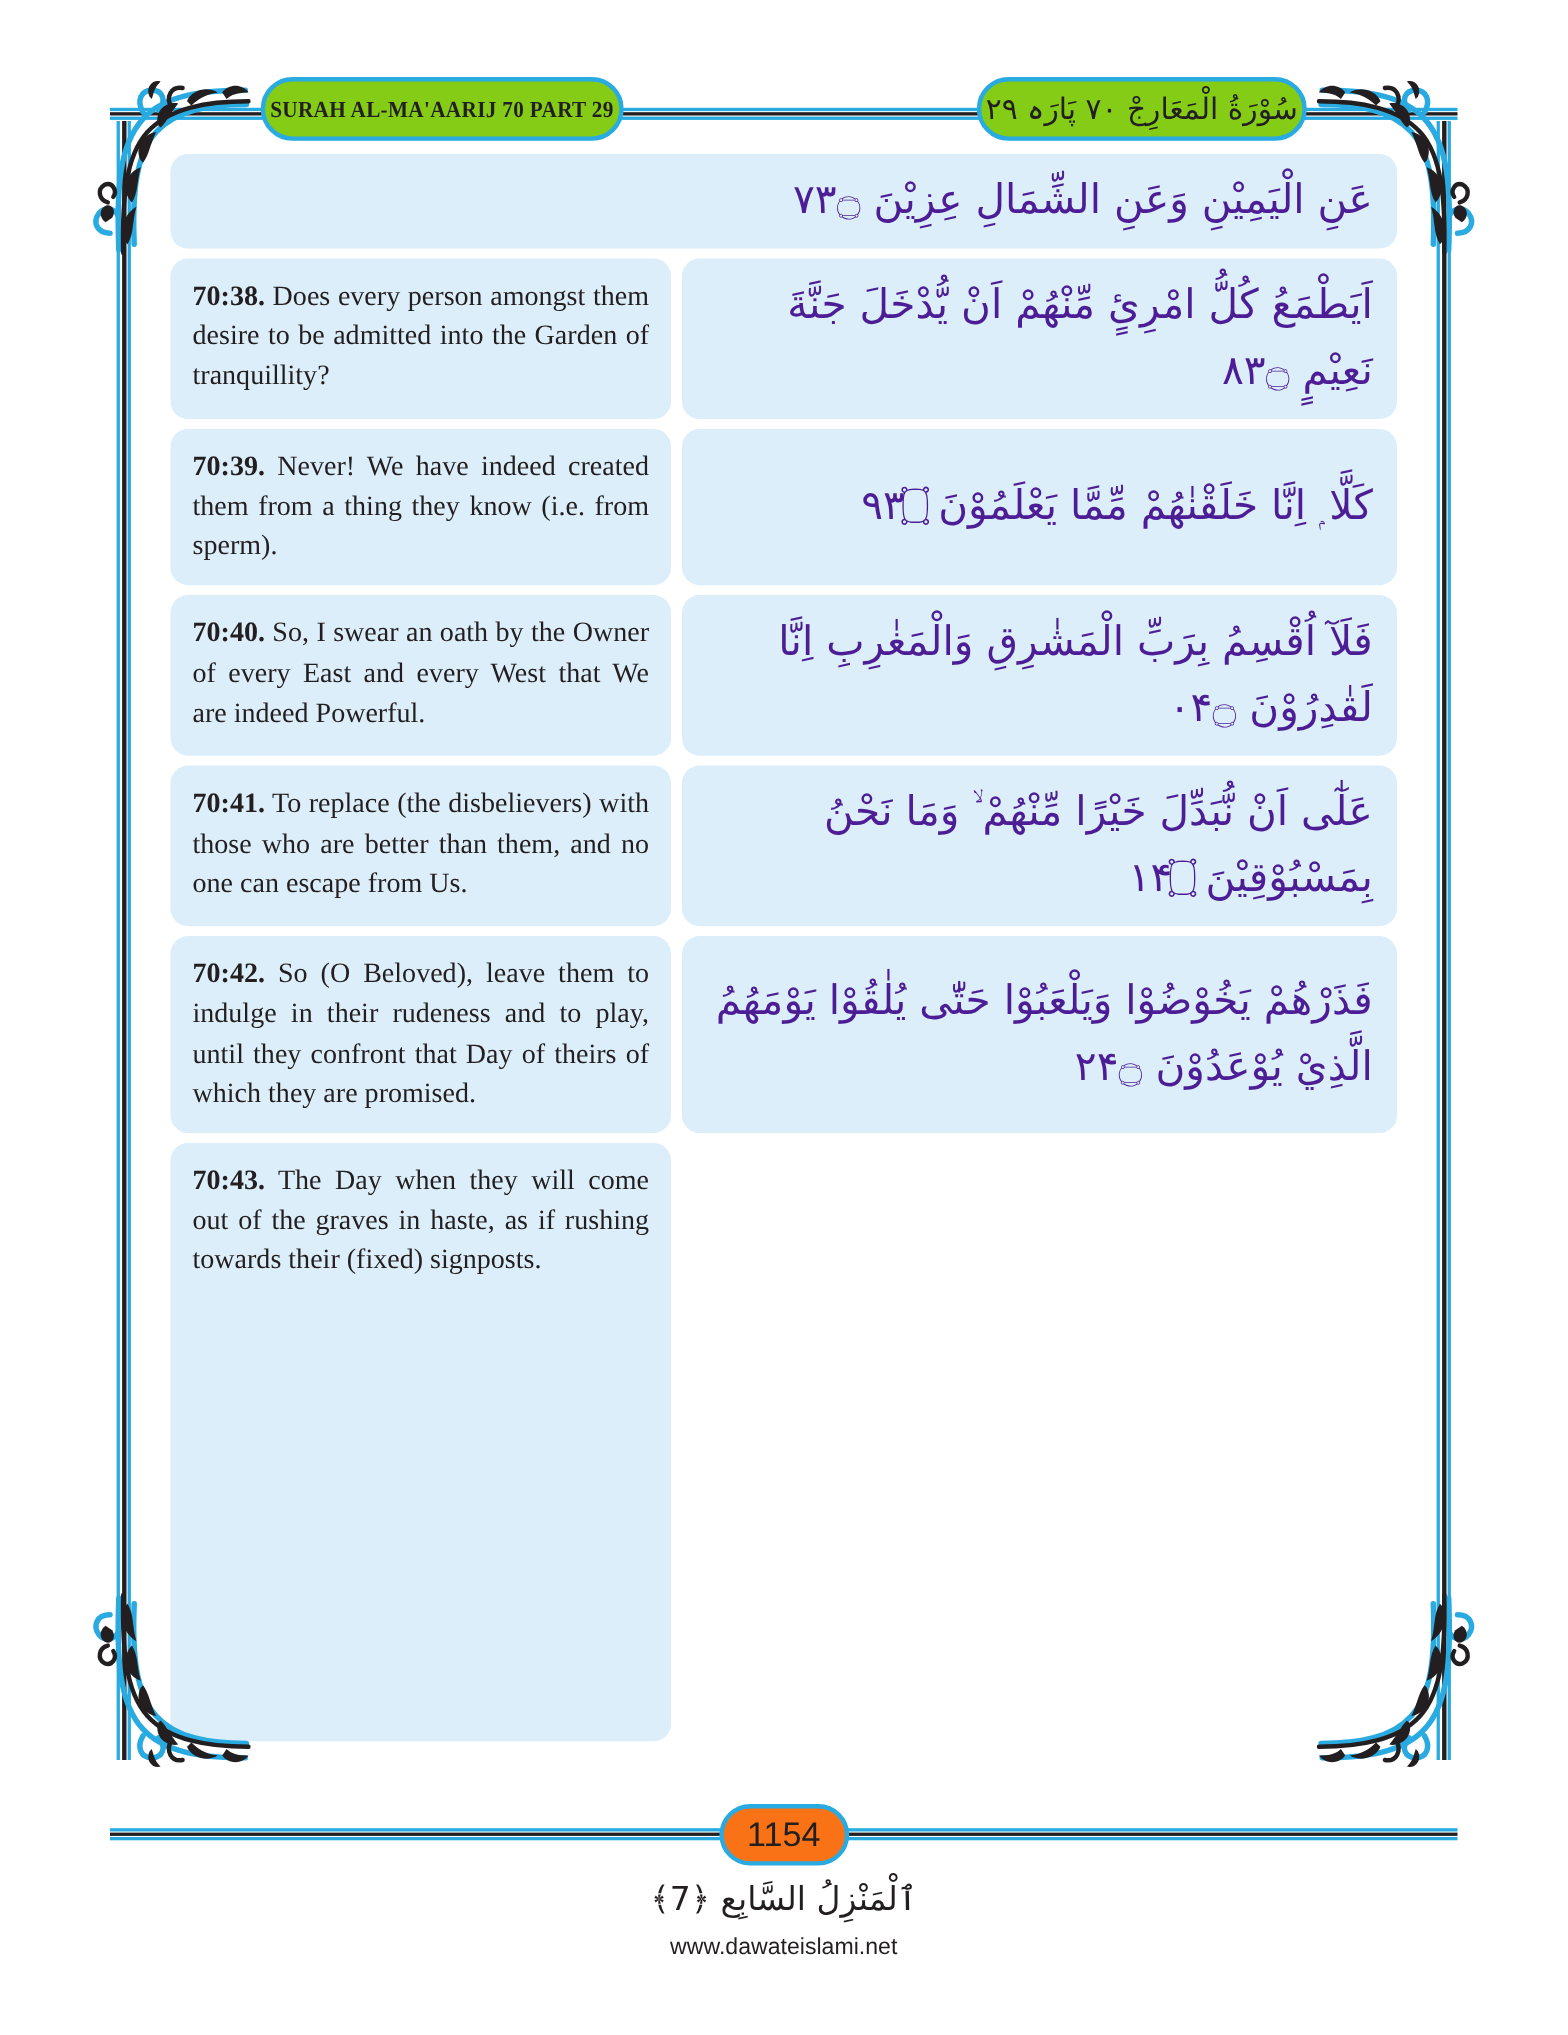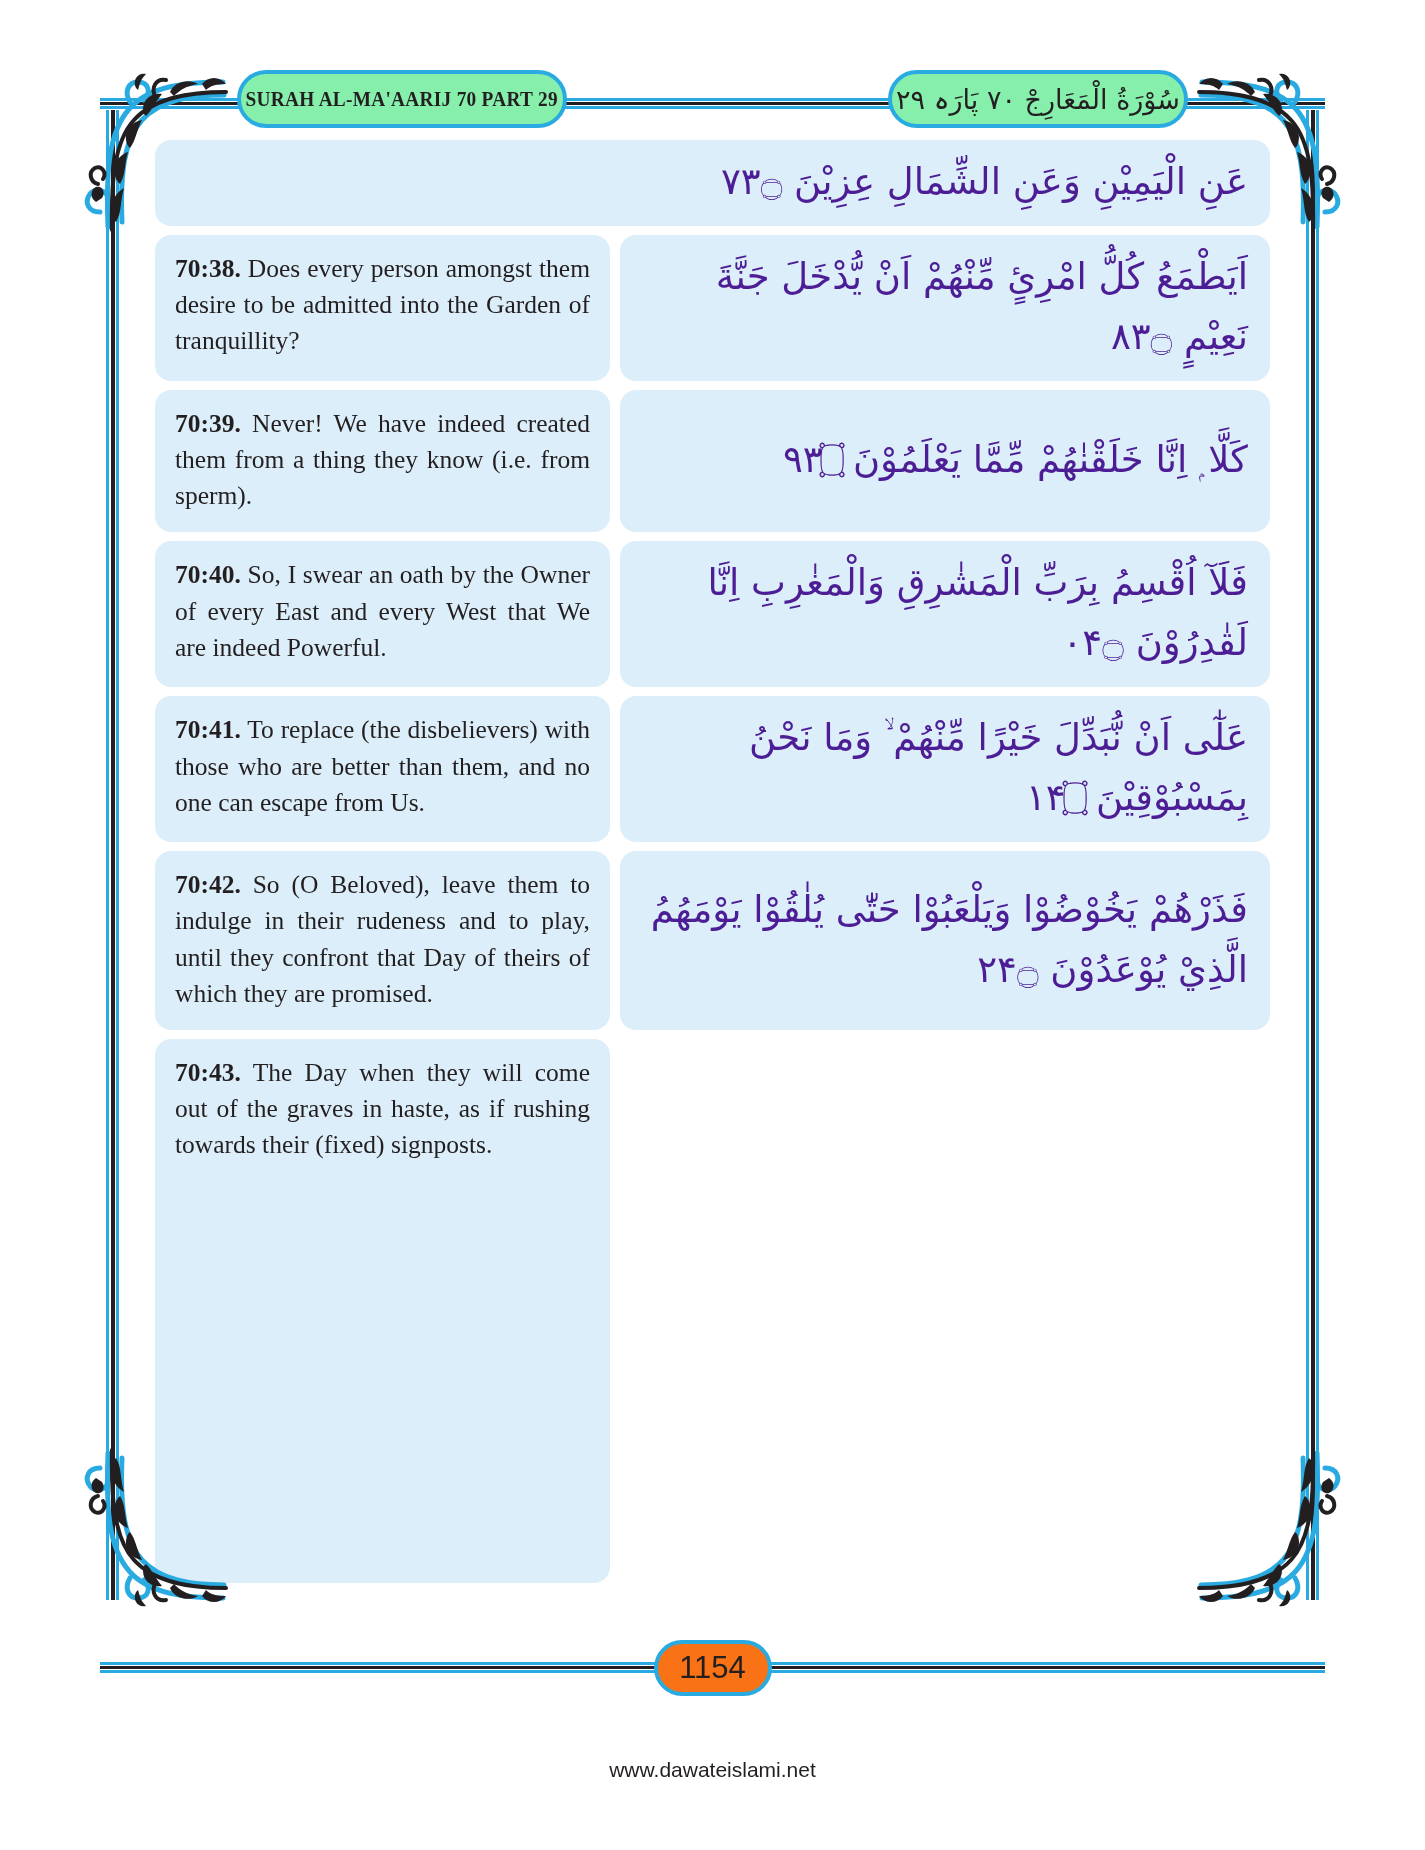--- a/index.html
+++ b/index.html
@@ -64,21 +64,21 @@
     display: block;
   }
   .head-rule .b1 { top: 0;  height: 3px; background: #29ABE2; }
   .head-rule .k  { top: 4px; height: 3px; background: #231F20; }
   .head-rule .b2 { top: 8px; height: 3px; background: #29ABE2; }
 
   .head-pill {
     position: absolute;
     top: 0;
     height: 58px;
-    background: #86efac;
+    background: #84cc16;
     border: 4px solid #29ABE2;
     border-radius: 30px;
     box-sizing: border-box;
     display: flex;
     align-items: center;
     justify-content: center;
     z-index: 3;
   }
   #pill-en {
     left: 137px;
@@ -429,16 +429,17 @@
 
   <div id="footer">
     <div id="foot-rule">
       <i class="b1"></i>
         <i class="k"></i>
         <i class="b2"></i>
     </div>
     <div id="page-num-pill">
       <span>1154</span>
     </div>
+    <div id="manzil">ٱلْمَنْزِلُ السَّابِع ﴿7﴾</div>
     <div id="site-url">www.dawateislami.net</div>
   </div>
 
 </div>
 
 </body></html>

